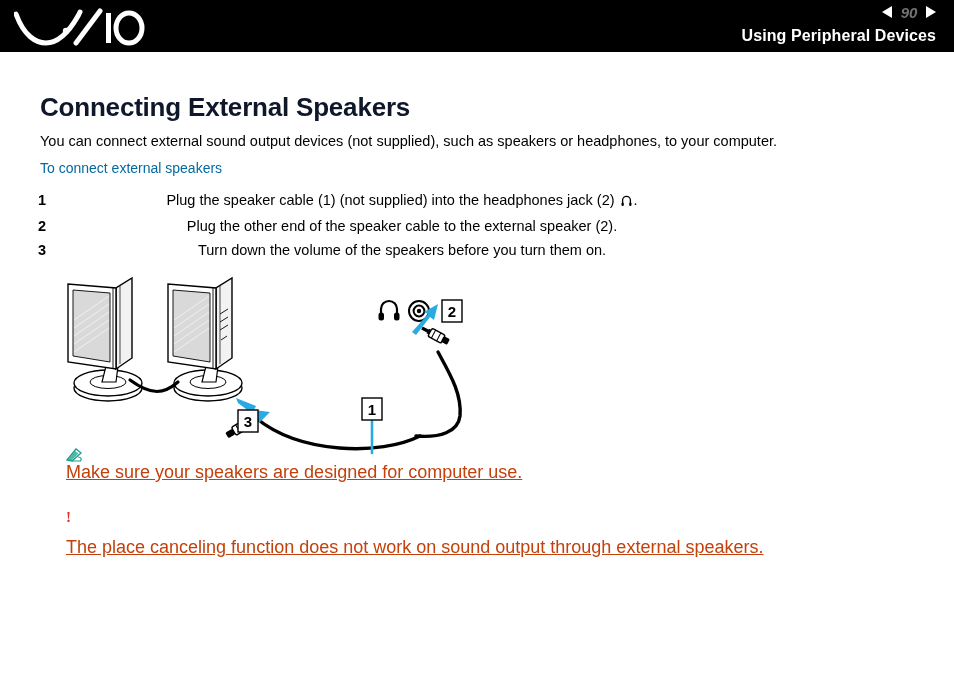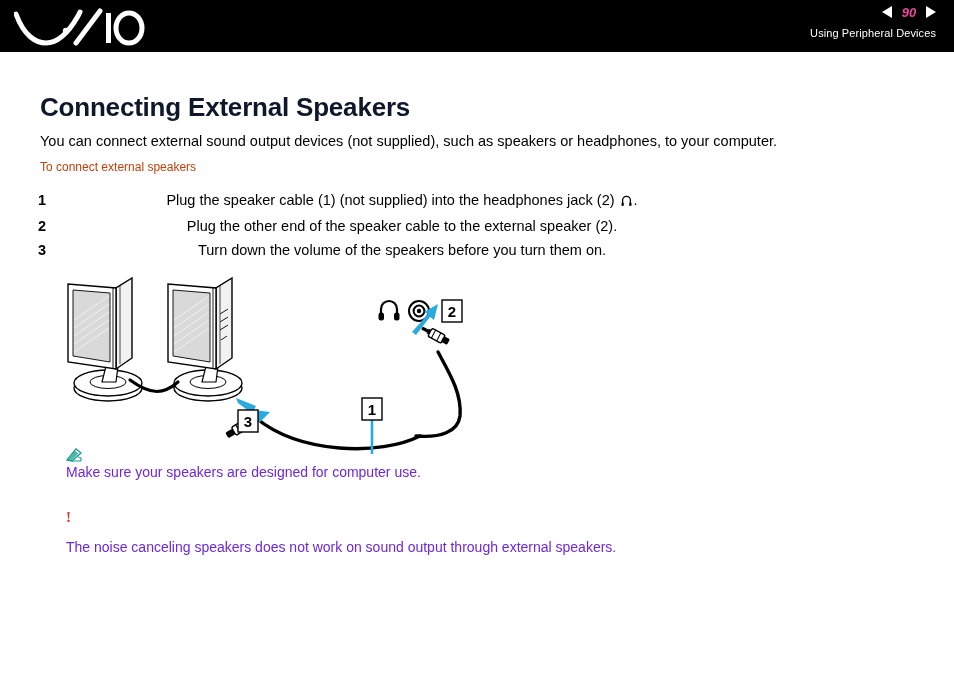--- a/index.html
+++ b/index.html
@@ -51,32 +51,32 @@
     border-top: 6px solid transparent;
     border-bottom: 6px solid transparent;
   }
   .tri-left {
     border-right: 10px solid #ffffff;
   }
   .tri-right {
     border-left: 10px solid #ffffff;
   }
   .pagenum {
-    color: #ec4899;
-    font-size: 13px;
+    color: #737373;
+    font-size: 15px;
     font-style: italic;
     font-weight: bold;
     line-height: 15px;
     min-width: 20px;
     text-align: center;
   }
   .header-title {
     color: #ffffff;
-    font-size: 11px;
-    font-weight: normal;
+    font-size: 16px;
+    font-weight: bold;
     margin-top: 5px;
     letter-spacing: 0.1px;
   }
 
   
   .content {
     position: absolute;
     left: 0;
     top: 52px;
     width: 954px;
@@ -95,22 +95,22 @@
     left: 40px;
     top: 81px;
     font-size: 14.5px;
     color: #000;
     text-align: center;
   }
   .h2 {
     position: absolute;
     left: 40px;
     top: 108px;
-    font-size: 12px;
-    color: #c2410c;
+    font-size: 14px;
+    color: #0369a1;
   }
 
   .steps {
     position: absolute;
     left: 38px;
     top: 140px;
     width: 700px;
   }
   .step {
     display: flex;
@@ -151,23 +151,24 @@
     width: 800px;
   }
   .note-block {
     margin-bottom: 14px;
   }
   .note-icon-row {
     height: 16px;
     line-height: 16px;
   }
   .note-text {
-    font-size: 14px;
-    color: #6d28d9;
+    font-size: 18px;
+    color: #c2410c;
     line-height: 17px;
+    text-decoration: underline;
   }
   .bang {
     color: #e03131;
     font-weight: bold;
     font-size: 15px;
     font-family: "Liberation Serif", serif;
     line-height: 14px;
   }
   .note-gap {
     height: 14px;
@@ -367,18 +368,18 @@
 
     <div class="note-gap"></div>
 
     <div class="note-block">
       <div class="note-icon-row">
         <span class="bang">!</span>
       </div>
     </div>
 
     <div class="note-block">
-      <div class="note-text">The noise canceling speakers does not work on sound output through external speakers.</div>
+      <div class="note-text">The place canceling function does not work on sound output through external speakers.</div>
     </div>
 
   </div>
 
 </div>
 
 </body></html>

